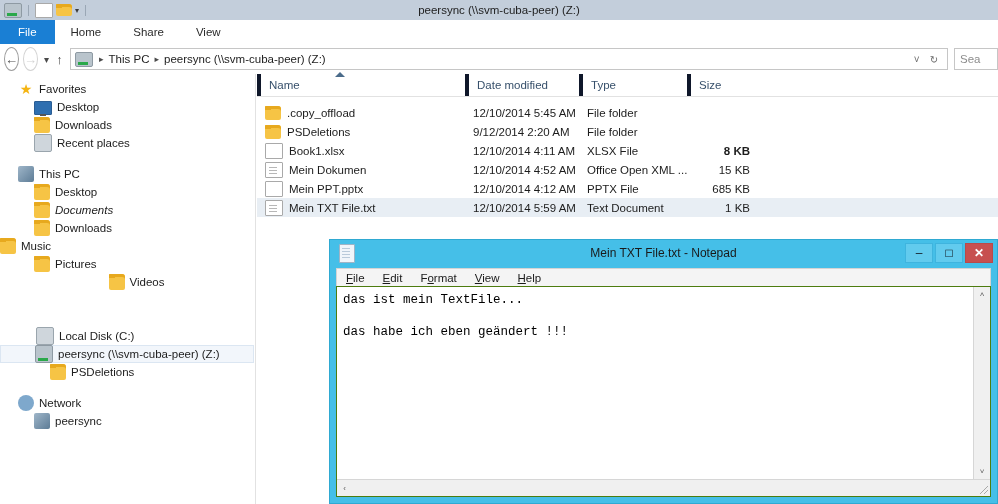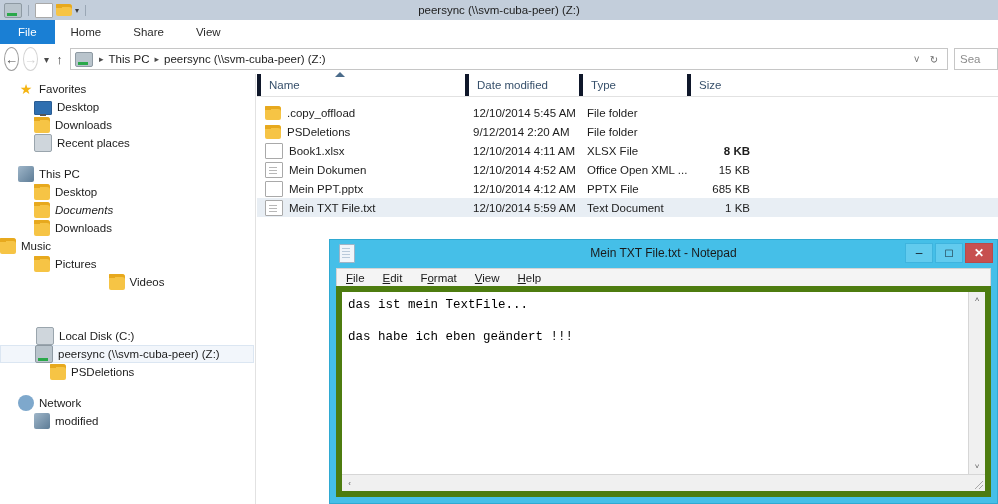--- a/index.html
+++ b/index.html
@@ -152,21 +152,21 @@
   .np-btn.close { background: #c75050; border-color: #b94a4a; color: #ffffff; font-weight: bold; }
   .np-menu {
     position: absolute; left: 6px; right: 6px; top: 28px; height: 18px;
     background: #f4f4f4; border: 1px solid #d4d4d4; border-bottom: none;
     display: flex; align-items: center; box-sizing: border-box;
   }
   .np-mi { font-size: 11.5px; color: #1a1a1a; padding: 0 9px; }
   .np-mi u { text-decoration: underline; }
   .np-client {
     position: absolute; left: 6px; right: 6px; top: 46px; bottom: 6px;
-    background: #ffffff; border: 6px solid #4d7c0f; box-sizing: border-box;
+    background: #ffffff; border: 1px solid #4d7c0f; box-sizing: border-box;
     display: flex; flex-direction: column;
   }
   .np-textwrap { flex: 1 1 auto; display: flex; min-height: 0; }
   .np-text {
     flex: 1 1 auto; padding: 5px 4px 0 6px;
     font-family: "Liberation Mono", "DejaVu Sans Mono", monospace;
     font-size: 12.5px; line-height: 16px; color: #000; white-space: pre;
     position: relative;
   }
   .vscroll {
@@ -299,21 +299,21 @@
       </div>
 
       <div class="nav-gap"></div>
 
       <div class="nav-item" style="padding-left:18px;">
         <span class="nav-ico ic-net"></span>
         <span>Network</span>
       </div>
       <div class="nav-item" style="padding-left:34px;">
         <span class="nav-ico ic-pc"></span>
-        <span>modified</span>
+        <span>peersync</span>
       </div>
     </div>
 
     <div class="filelist">
       <div class="colhead">
         <div class="sort-ind"></div>
         <div class="ch" style="width:208px;">Name</div>
         <div class="ch" style="width:114px;">Date modified</div>
         <div class="ch" style="width:108px;">Type</div>
         <div class="ch" style="width:75px;">Size</div>

